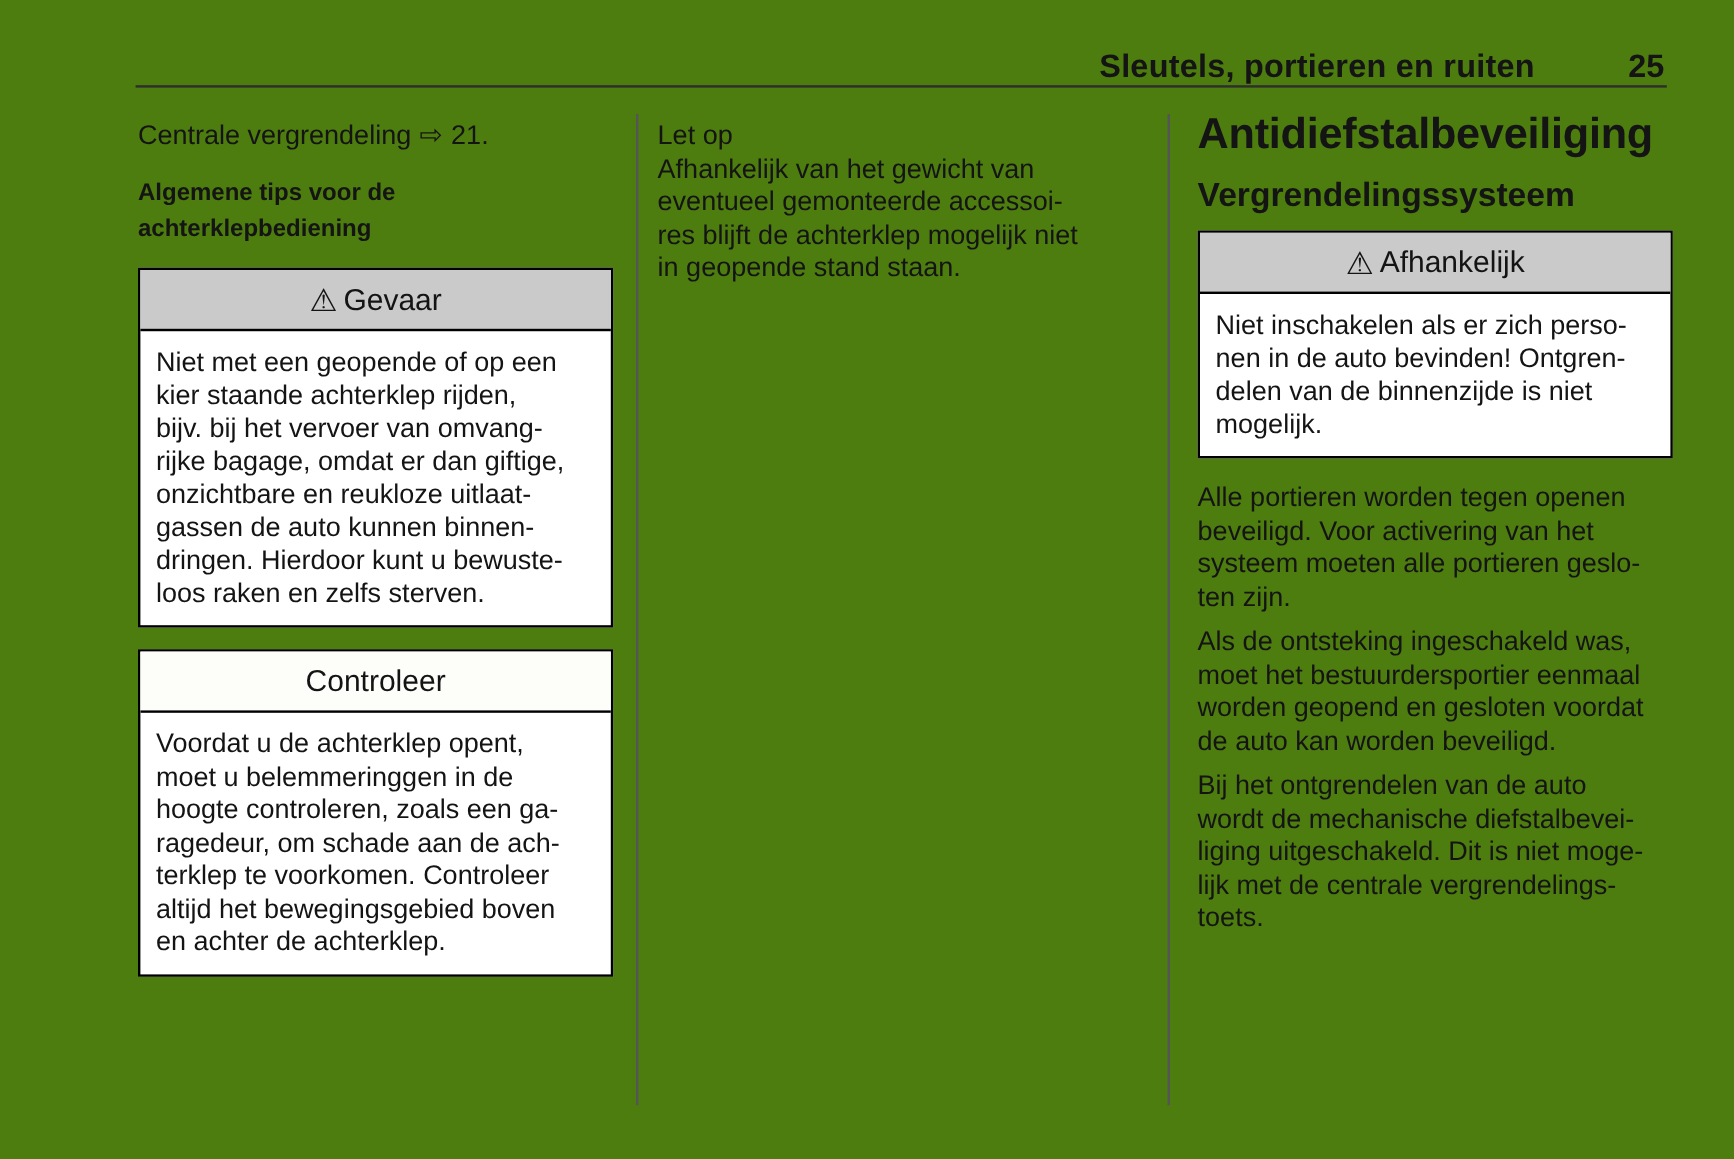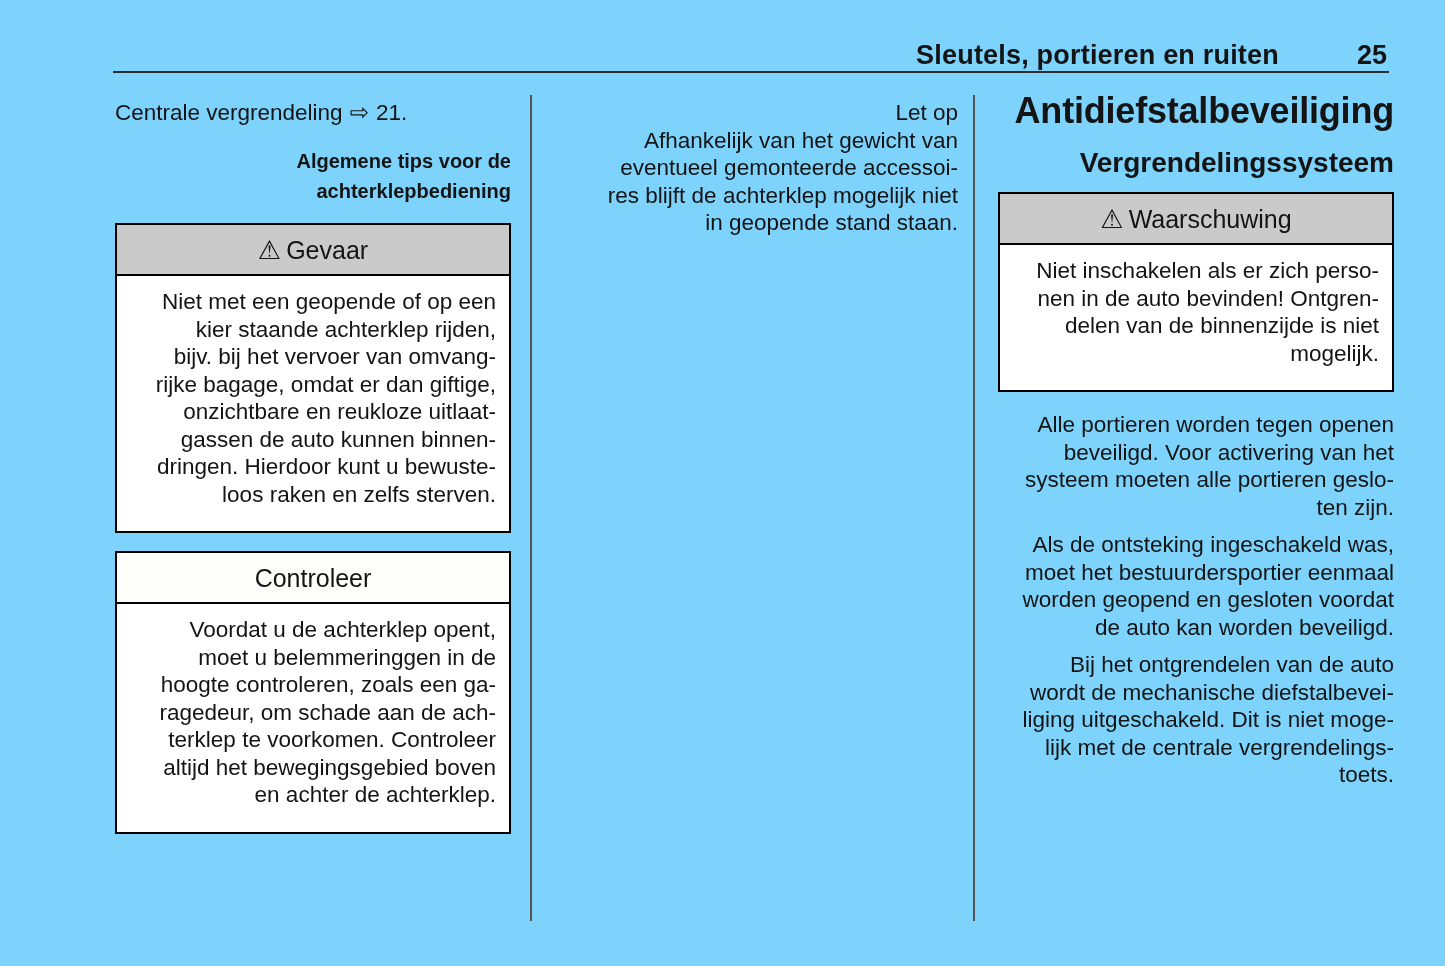--- a/index.html
+++ b/index.html
@@ -1,21 +1,21 @@
 <!DOCTYPE html>
 <html><head>
 <meta charset="utf-8">
 <style>
   * { margin: 0; padding: 0; box-sizing: border-box; }
   html, body { background: #ffffff; }
   .page {
     position: relative;
     width: 1445px;
     height: 966px;
-    background: #7dd3fc;
+    background: #4d7c0f;
     color: #141414;
     font-family: "Liberation Sans", sans-serif;
     overflow: hidden;
   }
   
   .page-header {
     position: absolute;
     top: 40px;
     right: 58px;
     display: flex;
@@ -43,21 +43,21 @@
   .col-separator {
     position: absolute;
     top: 95px;
     width: 2px;
     height: 826px;
     background: #555555;
   }
   .sep-1 { left: 530px; }
   .sep-2 { left: 973px; }
   
-  .col { position: absolute; text-align: right; }
+  .col { position: absolute; }
   .col-1 { left: 115px; top: 99px;  width: 396px; }
   .col-2 { left: 548px; top: 99px;  width: 410px; }
   .col-3 { left: 998px; top: 92px;  width: 396px; }
 
   .body-text {
     font-size: 22.5px;
     line-height: 27.5px;
     white-space: pre-line;
   }
   .crossref {
@@ -87,21 +87,21 @@
     gap: 5px;
     font-size: 25px;
     line-height: 26px;
     padding: 12px 6px 11px 6px;
     border-bottom: 2px solid #000000;
   }
   .caption-gray { background: #cacaca; }
   .caption-white { background: #fdfdfa; }
   .warn-box .warning-triangle { font-size: 26px; line-height: 26px; }
   .warn-box .box-body {
-    padding: 12px 13px 23px 13px;
+    padding: 12px 13px 13px 13px;
   }
   .box-gevaar      { margin-top: 17px; }
   .box-voorzichtig { margin-top: 18px; }
   .box-waarschuwing { margin-top: 13px; }
   
   .col3-h1 {
     font-size: 36px;
     font-weight: bold;
     line-height: 38px;
     letter-spacing: -0.2px;
@@ -176,21 +176,21 @@
 in geopende stand staan.</div>
   </div>
 
   <div class="col col-3">
     <h1 class="col3-h1">Antidiefstalbeveiliging</h1>
     <h2 class="col3-h2">Vergrendelingssysteem</h2>
 
     <div class="warn-box box-waarschuwing">
       <div class="box-caption caption-gray">
         <span class="warning-triangle">⚠</span>
-        <span>Waarschuwing</span>
+        <span>Afhankelijk</span>
       </div>
       <div class="box-body body-text">Niet inschakelen als er zich perso-
 nen in de auto bevinden! Ontgren-
 delen van de binnenzijde is niet
 mogelijk.</div>
     </div>
 
     <div class="col3-paragraphs">
       <p class="para body-text">Alle portieren worden tegen openen
 beveiligd. Voor activering van het

